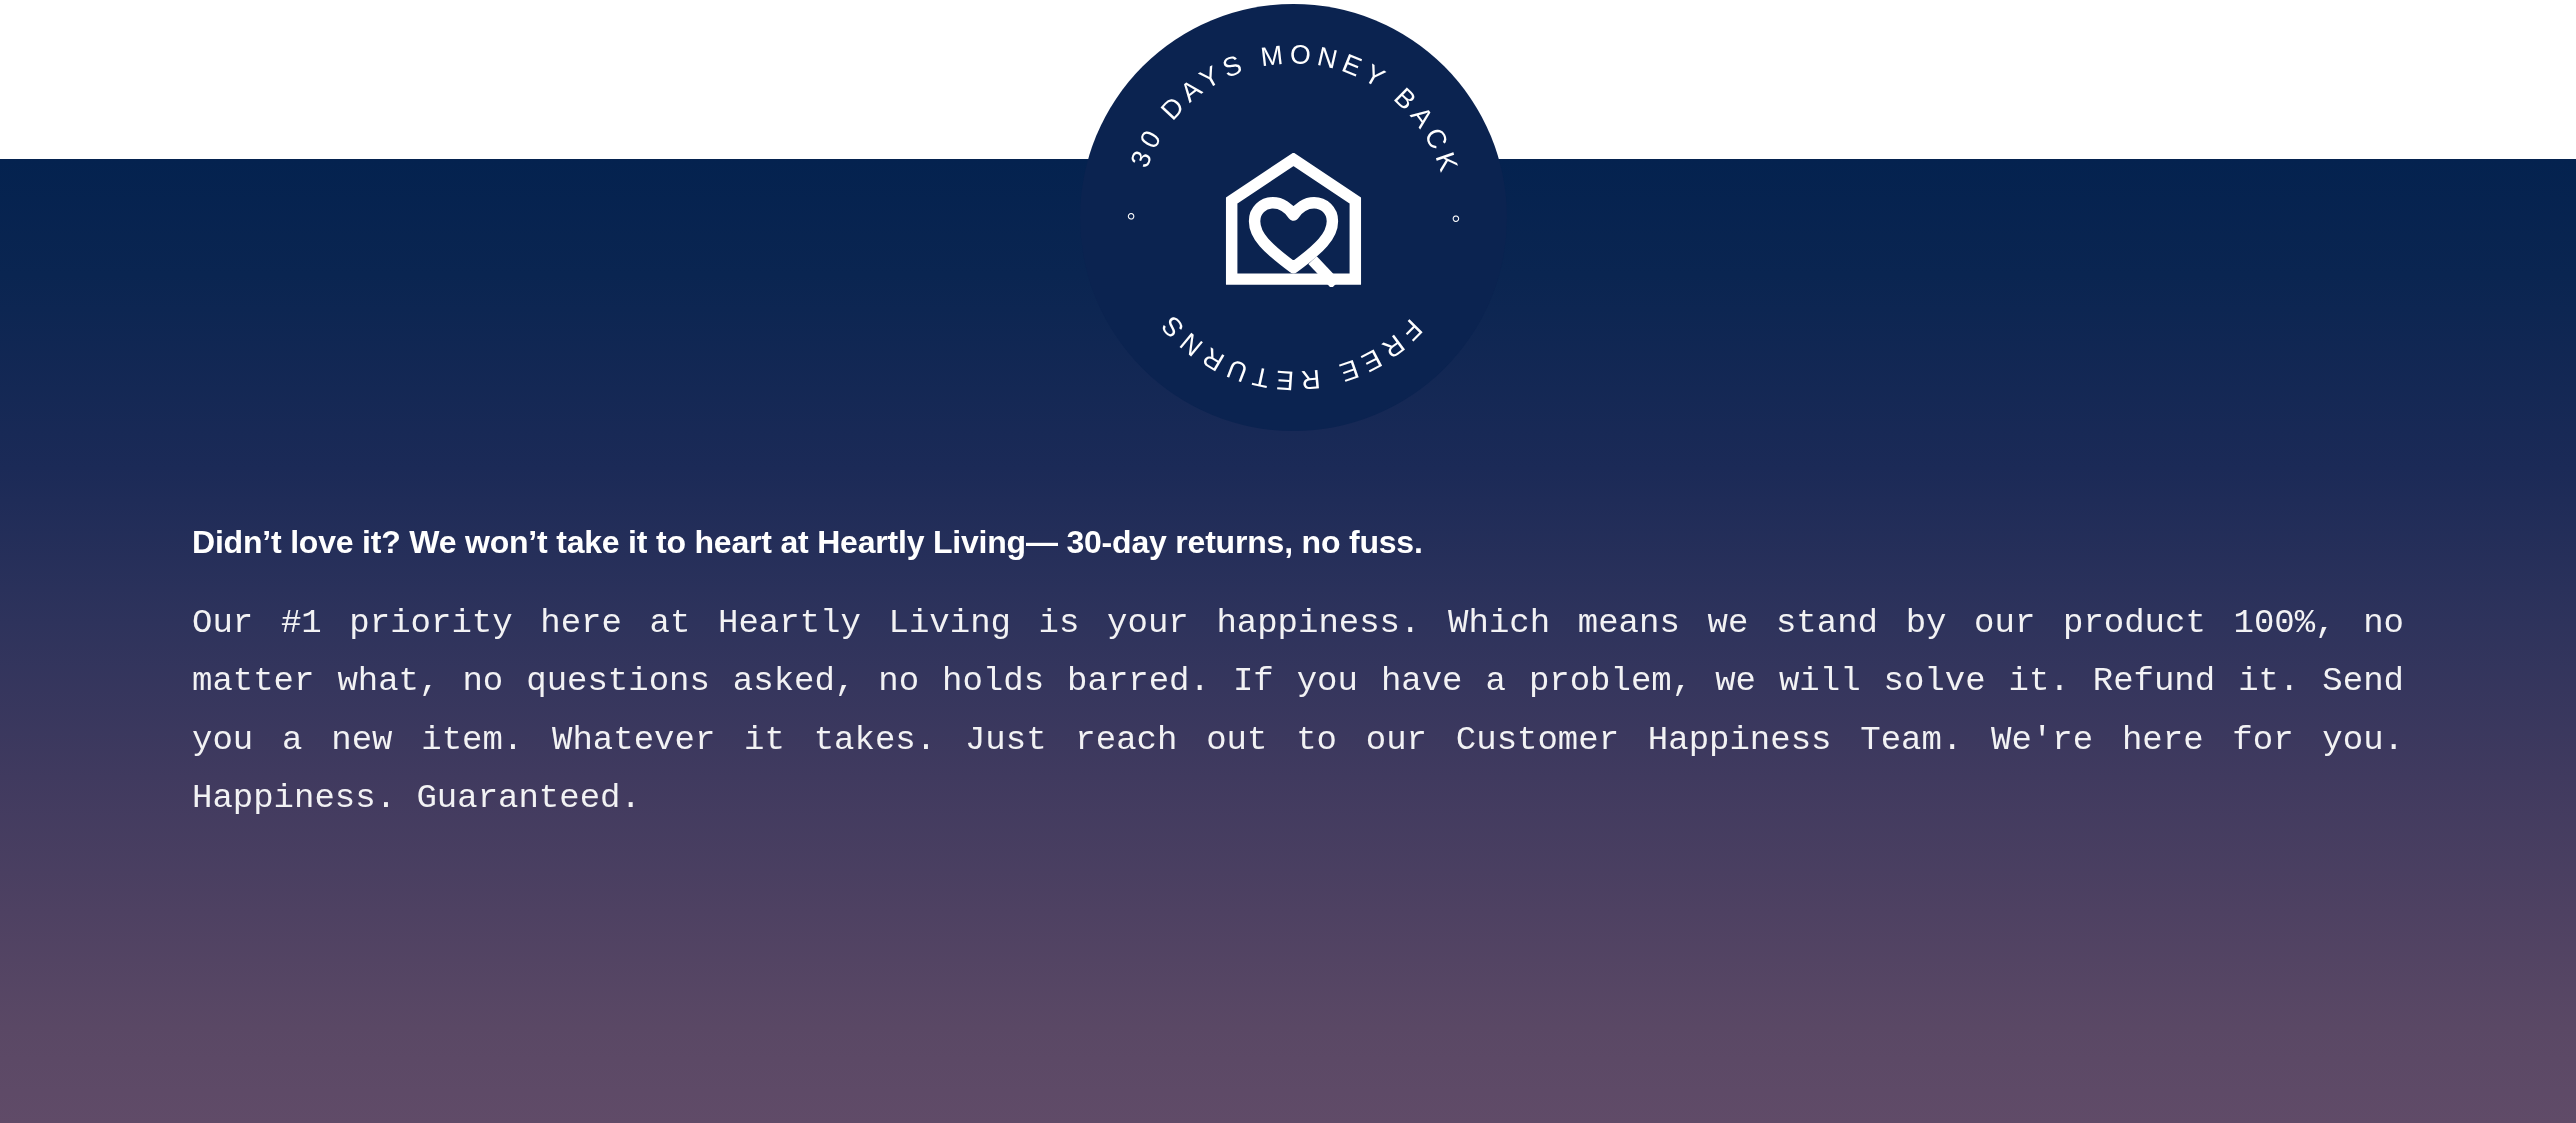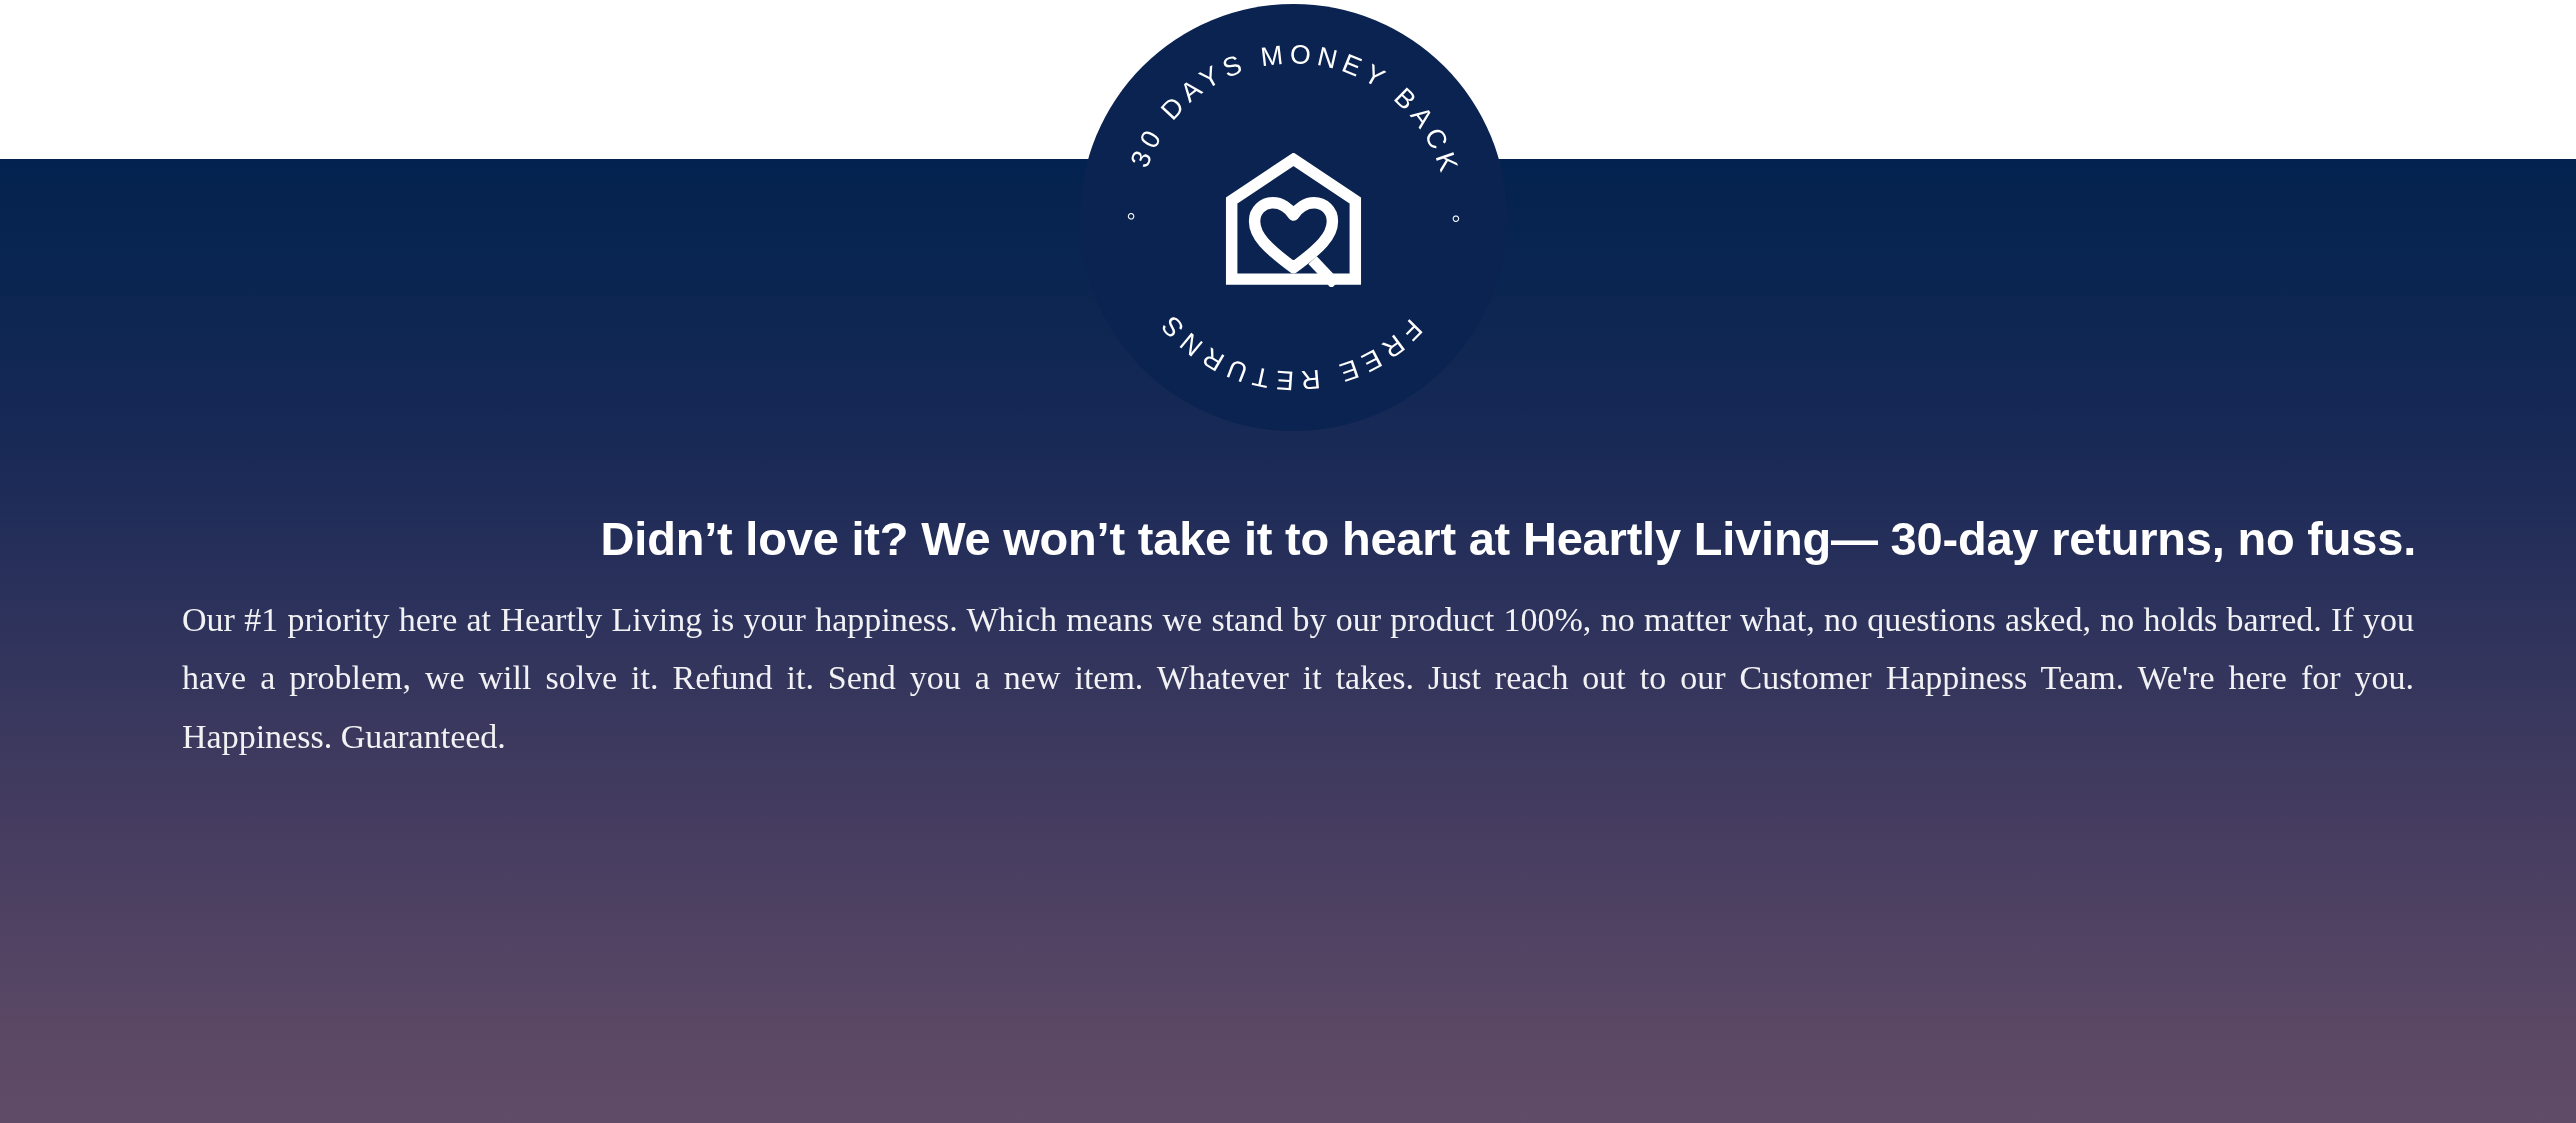--- a/index.html
+++ b/index.html
@@ -96,35 +96,35 @@
 
   
   .copy {
     position: absolute;
     left: 180px;
     top: 510px;
     width: 2236px;
     z-index: 3;
   }
   .headline {
-    margin: 0;
+    margin: 12px;
     color: #ffffff;
     font-family: "Liberation Sans", sans-serif;
-    font-size: 47px;
+    font-size: 32px;
     font-weight: 700;
     line-height: 1.25;
     letter-spacing: -0.2px;
-    text-align: right;
+    text-align: left;
     white-space: nowrap;
   }
   .body-copy {
-    margin: 2px;
+    margin: 12px;
     padding-top: 20px;
     color: #f2f2f4;
-    font-family: Liberation Serif, serif;
+    font-family: Liberation Mono, monospace;
     font-size: 34px;
     font-weight: 400;
     line-height: 1.72;
     text-align: justify;
   }
 </style>
 </head>
 <body>
 
 <div class="section">

